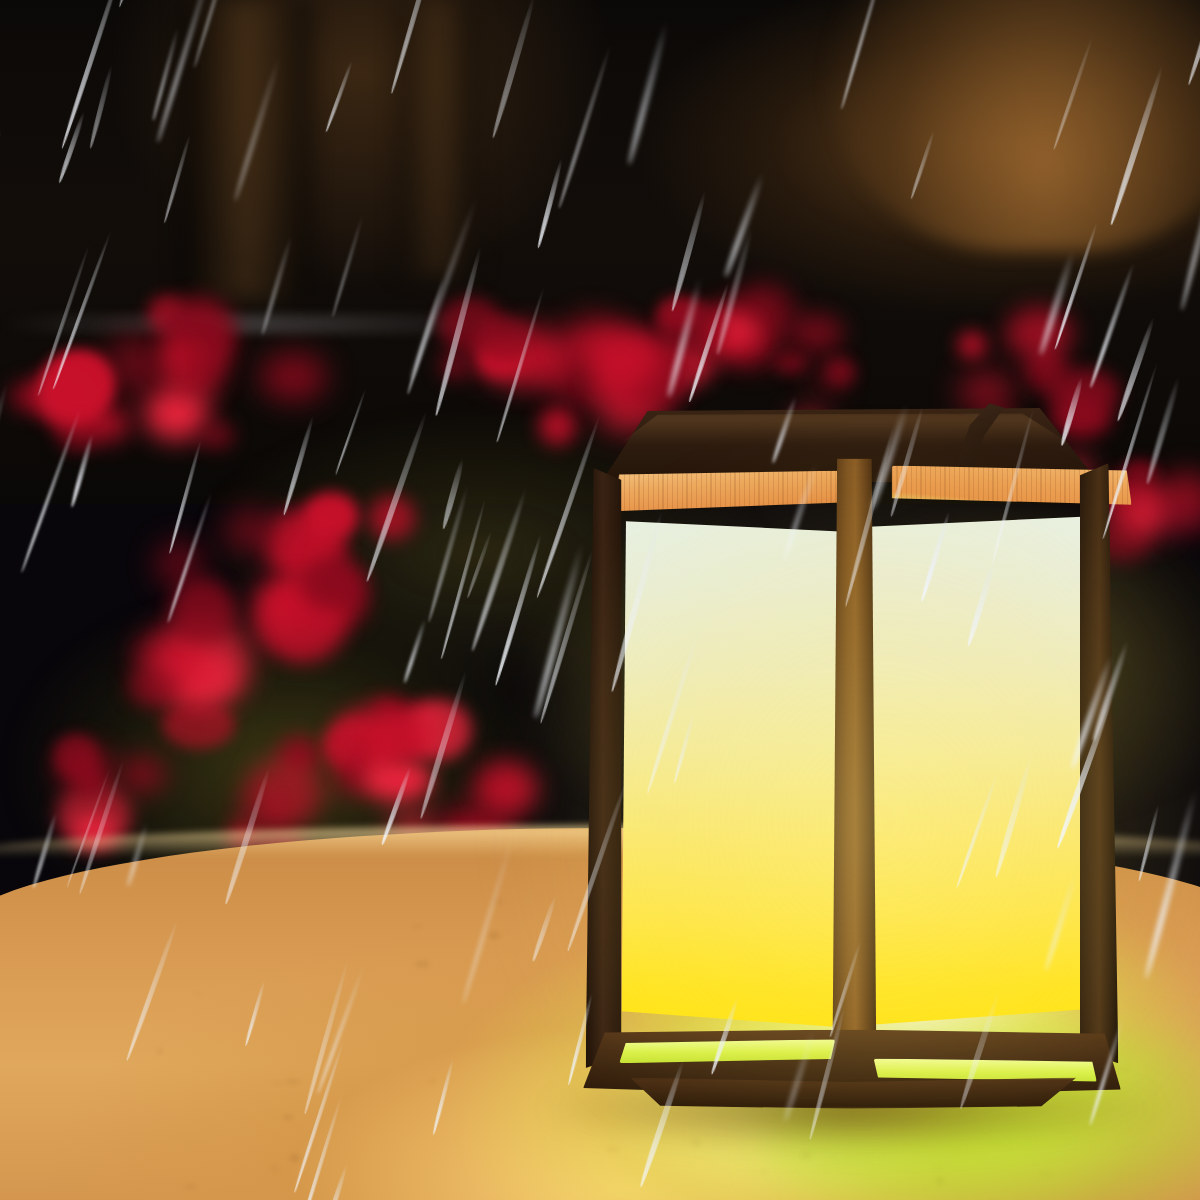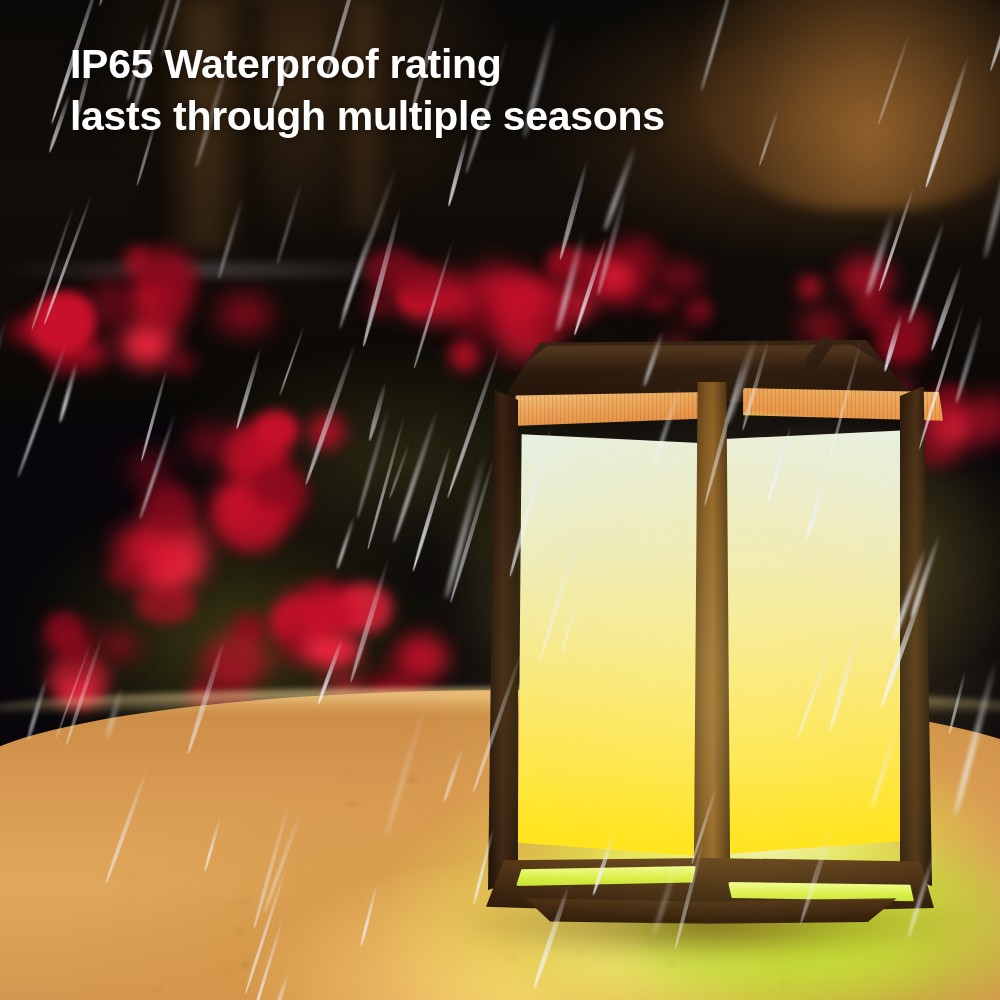--- a/index.html
+++ b/index.html
@@ -421,24 +421,20 @@
 
     <div class="rail"></div>
     <div class="strip l"></div>
     <div class="strip r"></div>
     <div class="foot"></div>
   </div>
 
   <div class="glow-air"></div>
 
   <div class="copy">
-    <p class="sub">
-      <span>IP65 Waterproof rating</span>
-      <span>lasts through multiple seasons</span>
-    </p>
   </div>
 
   <div class="rain" id="rain">
       <div class="drop" style="left:1004px;top:625px;width:4.6px;height:101px;opacity:0.86;transform:rotate(19.1deg);filter:blur(1.6px);"></div>
       <div class="drop" style="left:181px;top:713px;width:4.2px;height:118px;opacity:0.43;transform:rotate(18.1deg);filter:blur(0.3px);"></div>
       <div class="drop" style="left:256px;top:46px;width:2.6px;height:159px;opacity:0.84;transform:rotate(16.8deg);filter:blur(1.6px);"></div>
       <div class="drop" style="left:541px;top:826px;width:3.5px;height:58px;opacity:0.52;transform:rotate(18.8deg);filter:blur(0.3px);"></div>
       <div class="drop" style="left:226px;top:846px;width:3.7px;height:125px;opacity:0.60;transform:rotate(19.7deg);filter:blur(0.3px);"></div>
       <div class="drop" style="left:483px;top:495px;width:2.7px;height:139px;opacity:0.66;transform:rotate(15.3deg);filter:blur(0.3px);"></div>
       <div class="drop" style="left:937px;top:709px;width:4.7px;height:106px;opacity:0.61;transform:rotate(16.1deg);filter:blur(0.3px);"></div>

